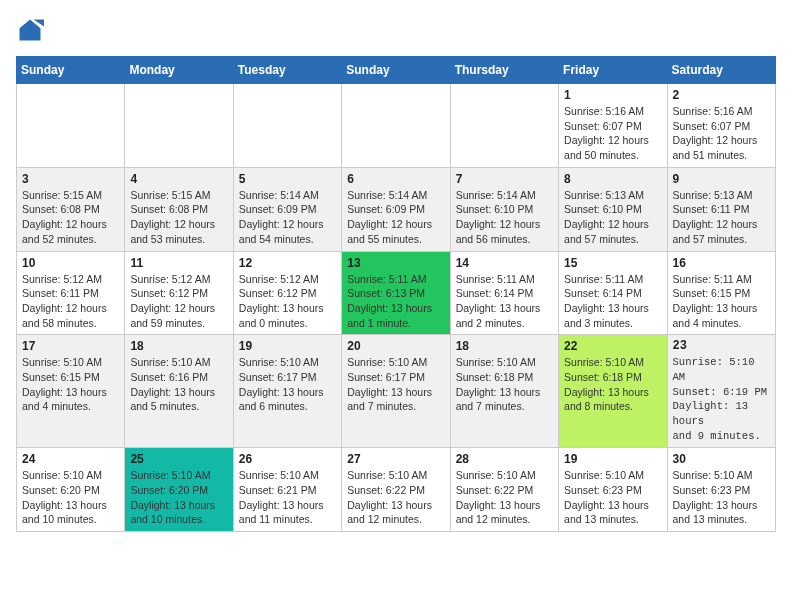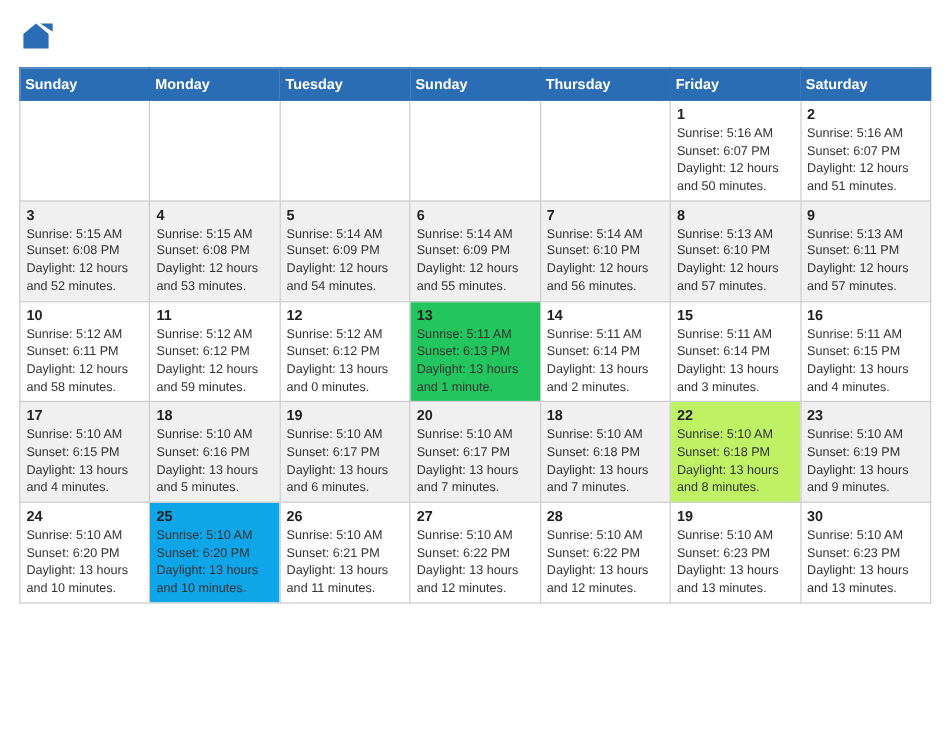--- a/index.html
+++ b/index.html
@@ -282,37 +282,37 @@
 Daylight: 13 hours
 and 7 minutes.</div>
         </td>
         <td style="background: #bef264;">
           <span class="day-number">22</span>
           <div class="day-info" style="white-space: pre-line;">Sunrise: 5:10 AM
 Sunset: 6:18 PM
 Daylight: 13 hours
 and 8 minutes.</div>
         </td>
-        <td style="background: rgb(240, 240, 240);">
+        <td style="background: rgb(240, 240, 240); font-family: Liberation Mono, monospace;">
           <span class="day-number">23</span>
           <div class="day-info" style="white-space: pre-line;">Sunrise: 5:10 AM
 Sunset: 6:19 PM
 Daylight: 13 hours
 and 9 minutes.</div>
         </td>
       </tr>
       <tr>
         <td style="background: rgb(255, 255, 255);">
           <span class="day-number">24</span>
           <div class="day-info" style="white-space: pre-line;">Sunrise: 5:10 AM
 Sunset: 6:20 PM
 Daylight: 13 hours
 and 10 minutes.</div>
         </td>
-        <td style="background: #0ea5e9;">
+        <td style="background: #14b8a6;">
           <span class="day-number">25</span>
           <div class="day-info" style="white-space: pre-line;">Sunrise: 5:10 AM
 Sunset: 6:20 PM
 Daylight: 13 hours
 and 10 minutes.</div>
         </td>
         <td style="background: rgb(255, 255, 255);">
           <span class="day-number">26</span>
           <div class="day-info" style="white-space: pre-line;">Sunrise: 5:10 AM
 Sunset: 6:21 PM

